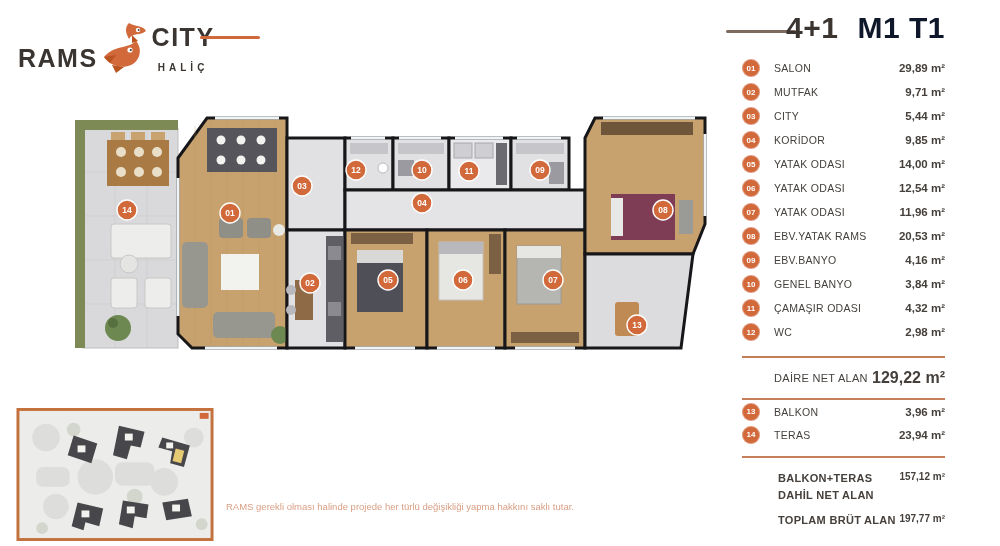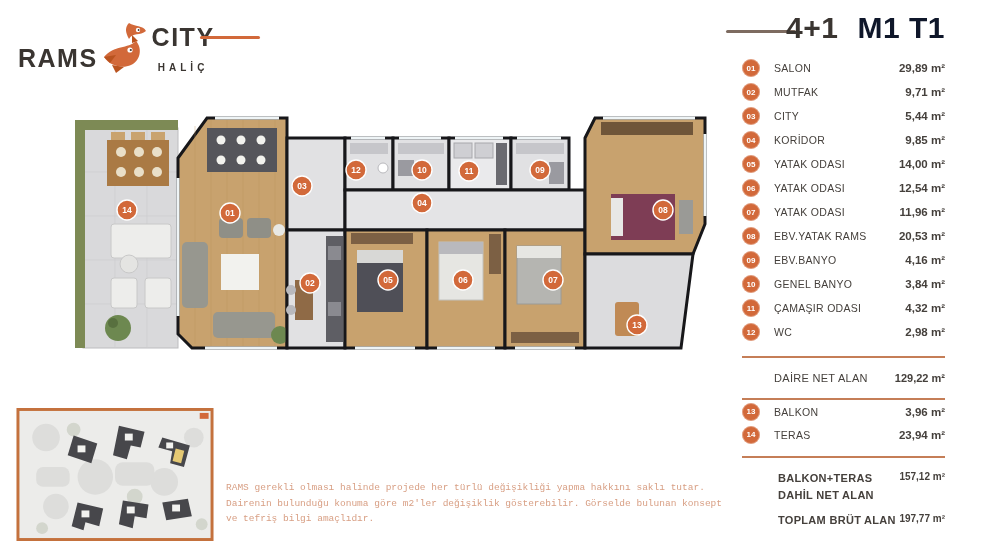--- a/index.html
+++ b/index.html
@@ -28,33 +28,33 @@
            font-size:8px; font-weight:700; display:flex; align-items:center; justify-content:center;
            margin-right:14px; box-shadow:inset 0 0 0 1px rgba(255,255,255,.35); }
   .lbl { font-size:10.5px; font-weight:400; letter-spacing:0.3px; white-space:nowrap; }
   .val { margin-left:auto; font-size:11.5px; font-weight:700; white-space:nowrap;text-align:center; }
   .divider { height:2px; background:#c57e57; border:0; }
   .div-1 { margin-top:12px; }
   .div-2 { margin-top:8px; }
   .div-3 { margin-top:10px; }
   .row-net { margin-top:8px; height:24px; }
   .row-net .lbl { margin-left:32px; font-size:11px; }
-  .row-net .val { font-size:11px; }
+  .row-net .val { font-size:16px; }
   .trow { display:flex; align-items:flex-start; margin-top:12px; }
   .trow + .trow { margin-top:8px; }
   .tlbl { width:118px; margin-left:36px; font-size:11px; font-weight:700; line-height:1.55; letter-spacing:0.3px; }
   .tval { margin-left:auto; font-size:10px; font-weight:700; padding-top:1px; }
 
   
   .floorplan { position:absolute; left:55px; top:106px; width:660px; height:262px; }
   
   .sitemap { position:absolute; left:15px; top:408px; width:200px; height:133px; }
 
   
-  .disclaimer { position:absolute; left:226px; top:480px; width:505px; color:#d89f84; font-size:9.5px; line-height:1.65;font-family:Liberation Mono, monospace; }
+  .disclaimer { position:absolute; left:226px; top:499px; width:505px; color:#d89f84; font-size:9.5px; line-height:1.65; }
 </style>
 </head>
 <body>
 
 <div class="page">
 
   <div class="logo">
     <span class="logo-rams">RAMS</span>
     <svg class="logo-icon" viewBox="0 0 48 52">
       <path d="M27,2 C33,6 41,4 44,10 C38,15 31,11 27,18 C23,11 23,6 27,2 Z" fill="#d2693a"></path>
@@ -390,16 +390,15 @@
         </div>
         <div class="trow">
           <span class="tlbl">TOPLAM BRÜT ALAN</span>
           <span class="tval">197,77&nbsp;m²</span>
         </div>
       </div>
   </div>
 
   <div class="disclaimer">
     <div>RAMS gerekli olması halinde projede her türlü değişikliği yapma hakkını saklı tutar.</div>
-    <div>Dairenin bulunduğu konuma göre m2'ler değişiklik gösterebilir. Görselde bulunan konsept ve tefriş bilgi amaçlıdır.</div>
   </div>
 
 </div>
 
 </body></html>

